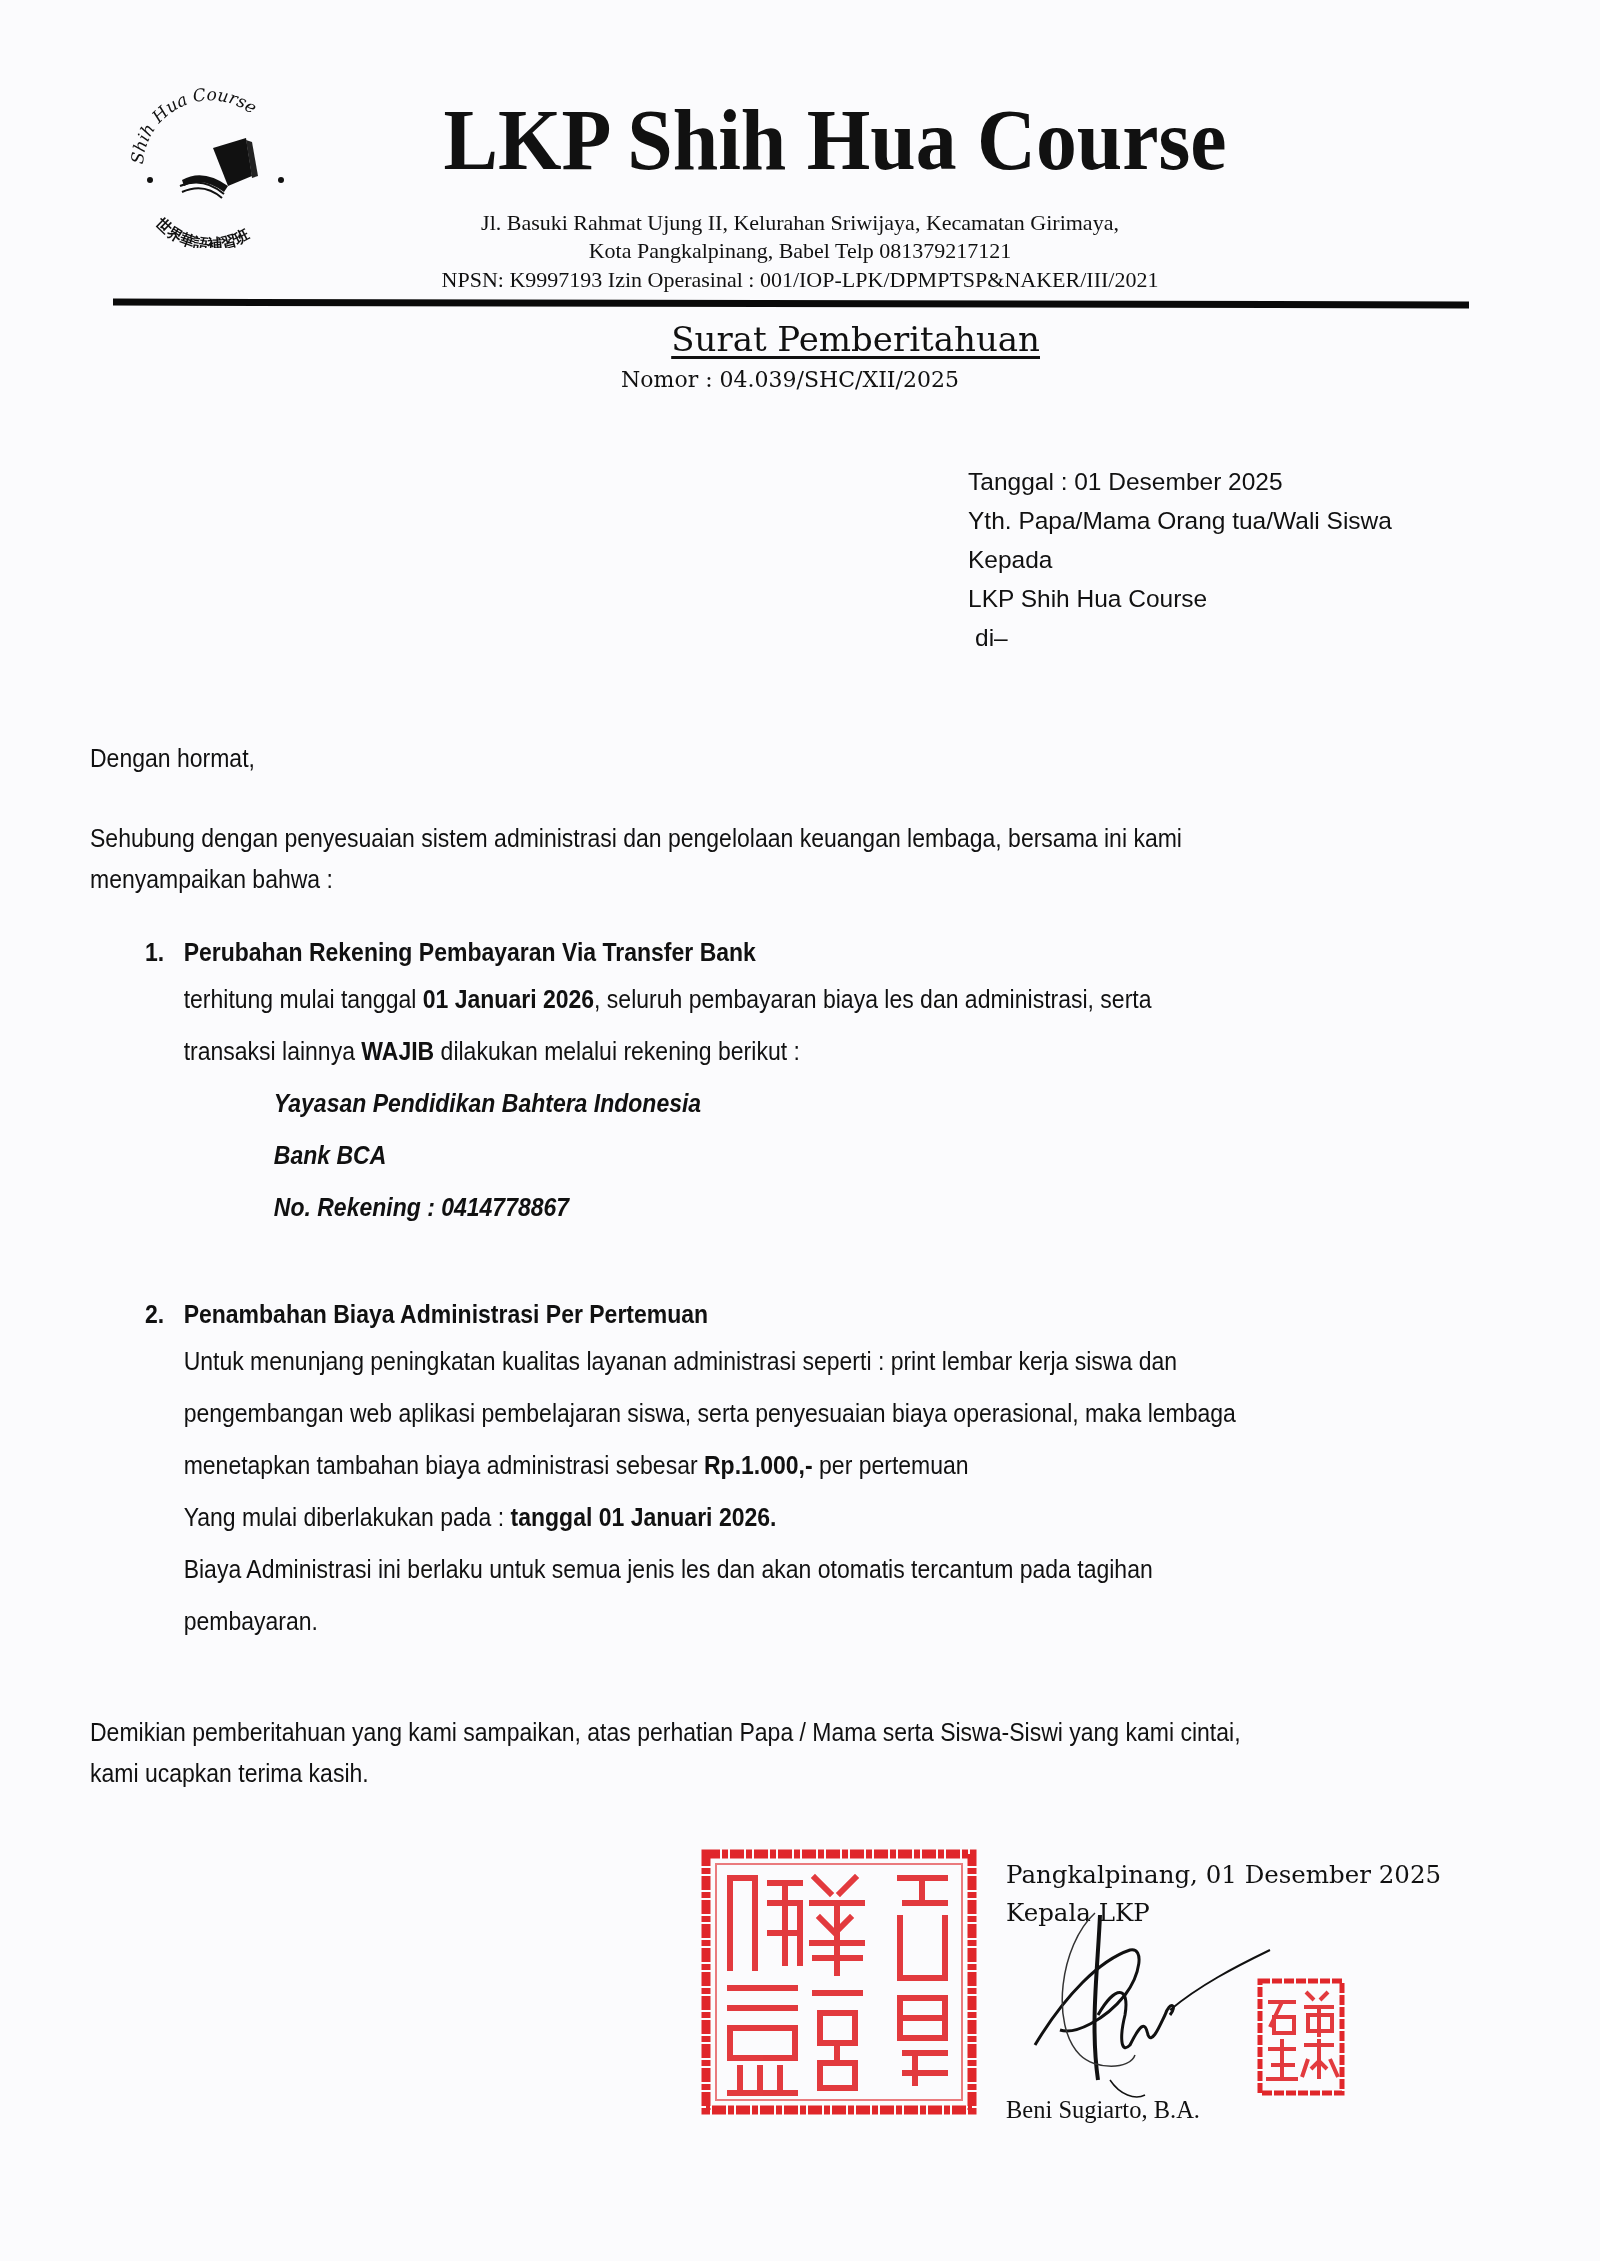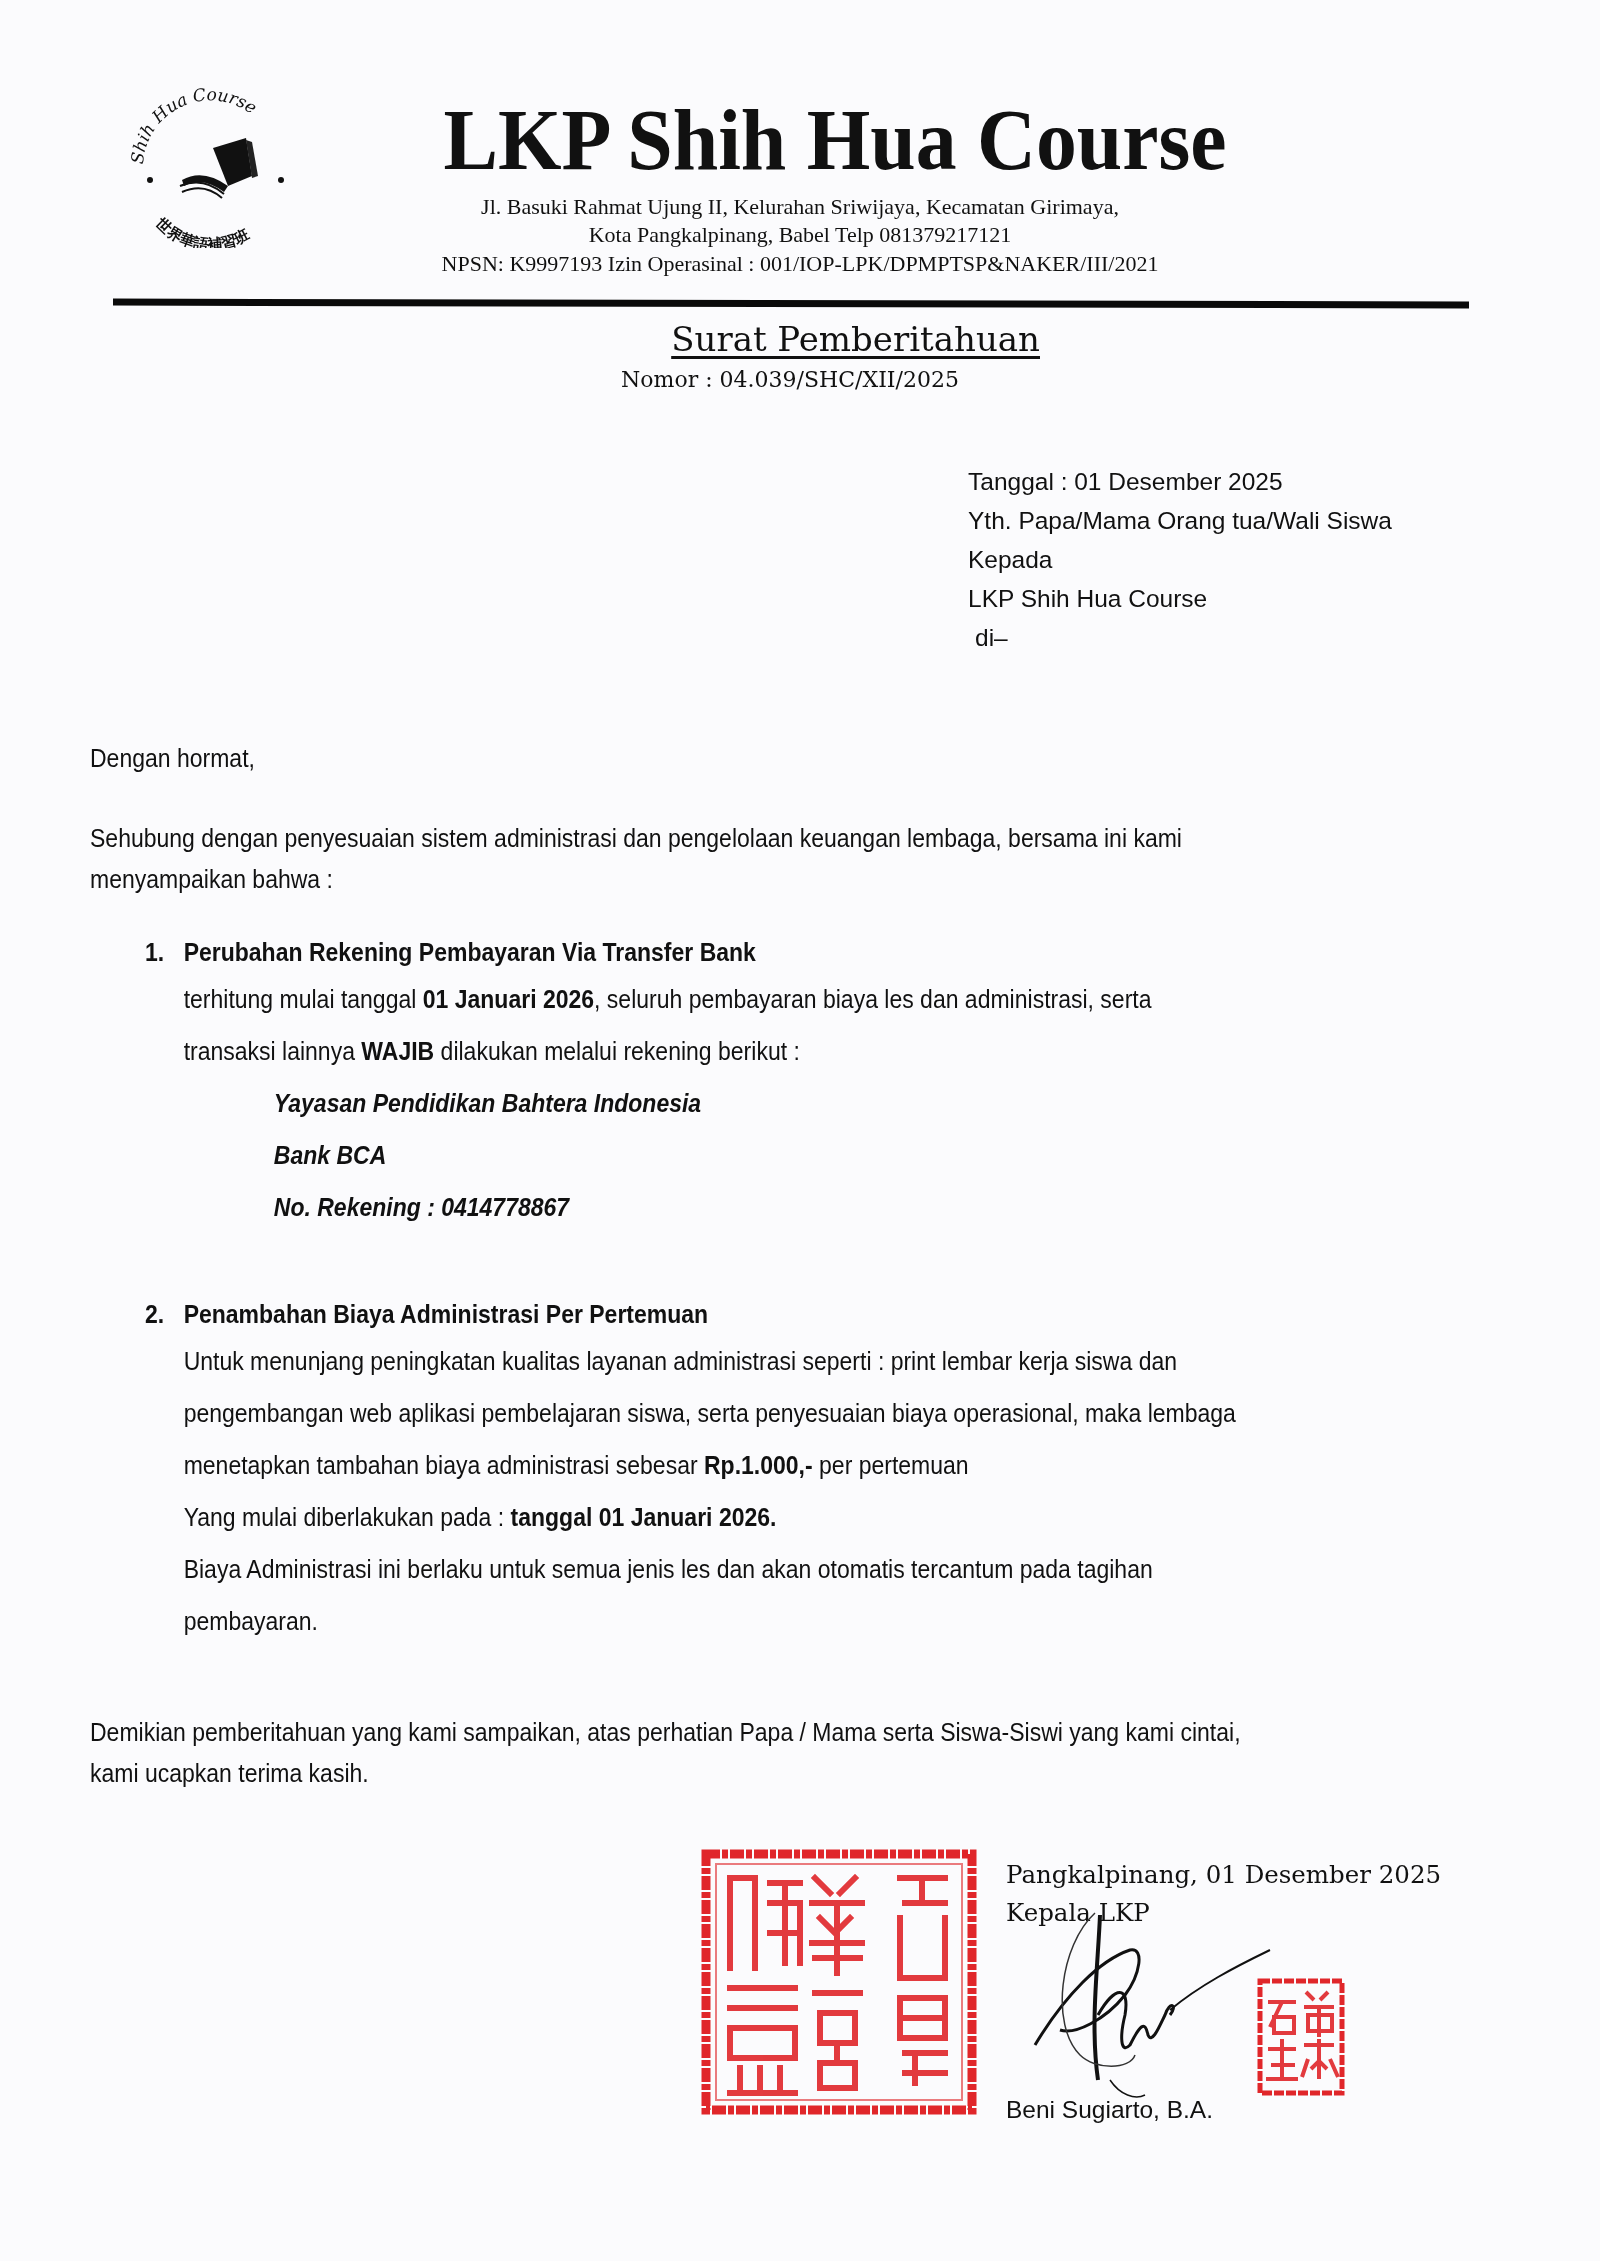--- a/index.html
+++ b/index.html
@@ -13,21 +13,21 @@
   
   .logo { left: 118px; top: 68px; width: 180px; height: 180px; }
   .org-title {
     left: 360px; top: 92px; width: 950px; text-align: center;
     font-family: "Liberation Serif", serif; font-weight: bold;
     font-size: 86px; line-height: 96px; letter-spacing: 0px;
     transform: scaleX(0.95); transform-origin: center;
   }
   .addr {
     left: 340px; width: 920px; text-align: center;
-    font-family: "Liberation Serif", serif; font-size: 22px; line-height: 28px;
+    font-family: "Liberation Serif", serif; font-size: 22px; line-height: 28px; margin-top: 16px;
   }
   .addr1 { top: 193px; }
   .addr2 { top: 221px; }
   .addr3 { top: 250px; }
   .rule { left: 113px; top: 300px; width: 1356px; height: 7px; background: #0a0a0a; transform: rotate(0.12deg); }
 
   .doc-title {
     left: 540px; top: 318px; width: 500px; text-align: right;
     font-family: "DejaVu Serif", serif; font-weight: normal; font-size: 34px; line-height: 42px;
     text-decoration: underline; text-decoration-thickness: 3px; text-underline-offset: 5px;
@@ -50,21 +50,21 @@
   .item2 { top: 1300px; }
   .item-head { font-weight: bold; white-space: nowrap; }
   .item-num { display: inline-block; width: 42px; }
   .item-line { margin-left: 42px; white-space: nowrap; }
   .item1 .item-line { line-height: 52px; }
   .item2 .item-line { line-height: 52px; }
   .acct { margin-left: 140px; font-weight: bold; font-style: italic; line-height: 52px; white-space: nowrap; }
   .closing { left: 90px; top: 1712px; line-height: 41px; }
 
   .sign-block { left: 1006px; top: 1856px; font-family: "DejaVu Serif", serif; font-size: 24.5px; line-height: 38px; }
-  .signer { left: 1006px; top: 2096px; font-family: Liberation Sans, sans-serif; font-size: 24.5px; }
+  .signer { left: 1006px; top: 2096px; font-family: Liberation Serif, serif; font-size: 24.5px; }
   .stamp-big { left: 700px; top: 1848px; width: 278px; height: 268px; }
   .stamp-small { left: 1256px; top: 1977px; width: 90px; height: 120px; }
   .signature { left: 1020px; top: 1905px; width: 270px; height: 200px; }
   b { font-weight: bold; }
 </style>
 </head>
 <body>
 
 <div class="abs logo">
   <svg width="180" height="180" viewBox="0 0 180 180">

